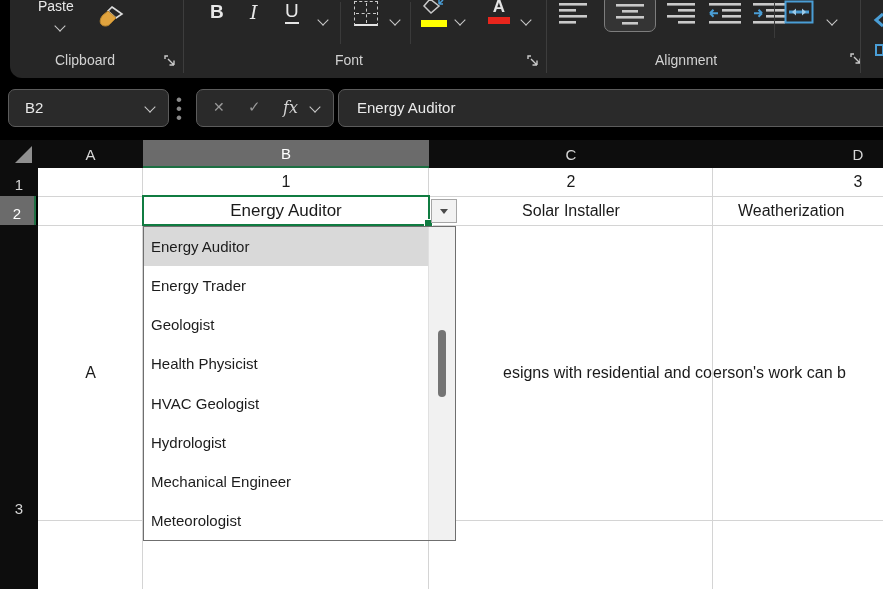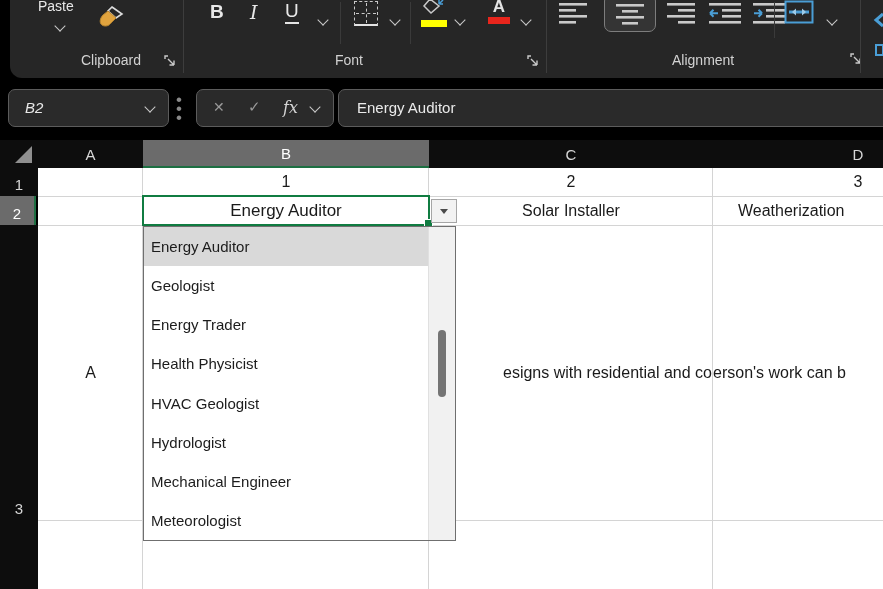--- a/index.html
+++ b/index.html
@@ -56,21 +56,21 @@
 <div class="abs ribbon">
 
   <div class="abs" style="left:28px;top:-2px;font-size:14px;color:#e8e8e8;"><span>Paste</span></div>
   <div class="abs" style="left:46px;top:16px;"><span class="chev"></span></div>
   <div class="abs ribbon-btn" style="left:86px;top:4px;">
     <svg width="30" height="32" viewBox="0 0 30 32">
       <path d="M16 3 L26 10 L20 14 L12 7 Z" fill="none" stroke="#dcdcdc" stroke-width="1.6"></path>
       <path d="M12 7 L20 14 L15 19 C13 22 9 23 6 21 C3 19 4 14 7 11 Z" fill="#e0a33e" stroke="#b5832f" stroke-width="1"></path>
     </svg>
   </div>
-  <div class="abs grp-label" style="left:45px;top:52px;margin-left:26px;">Clipboard</div>
+  <div class="abs grp-label" style="left:45px;top:52px;">Clipboard</div>
   <div class="abs launcher ribbon-btn" style="left:153px;top:54px;">
     <svg width="14" height="14" viewBox="0 0 14 14">
       <path d="M2 5 V2 H5" fill="none" stroke="#c9c9c9" stroke-width="1.4"></path>
       <path d="M5 5 L11 11 M11 11 V6.5 M11 11 H6.5" fill="none" stroke="#c9c9c9" stroke-width="1.4"></path>
     </svg>
   </div>
   <div class="abs vsep" style="left:173px;top:0;height:73px;"></div>
 
   <div class="abs icon-letter ribbon-btn" style="left:200px;top:-1px;"><span>B</span></div>
   <div class="abs icon-letter ribbon-btn" style="left:240px;top:-1px;font-style:italic;font-family:'DejaVu Serif',serif;font-weight:normal;"><span>I</span></div>
@@ -148,21 +148,21 @@
   </div>
   <div class="abs vsep-thin" style="left:764px;top:2px;height:36px;"></div>
   <div class="abs ribbon-btn" style="left:774px;top:0px;">
     <svg width="30" height="24" viewBox="0 0 30 24">
       <rect x="1.5" y="1.5" width="27" height="21" fill="none" stroke="#4a9ed6" stroke-width="2"></rect>
       <rect x="5" y="10.5" width="20" height="3" fill="#4a9ed6"></rect>
       <path d="M8 12 l4 -3.4 v6.8 Z M22 12 l-4 -3.4 v6.8 Z" fill="#9fcbe8"></path>
     </svg>
   </div>
   <div class="abs ribbon-btn" style="left:818px;top:10px;"><span class="chev"></span></div>
-  <div class="abs grp-label" style="left:645px;top:52px;margin-left:17px;">Alignment</div>
+  <div class="abs grp-label" style="left:645px;top:52px;">Alignment</div>
   <div class="abs launcher ribbon-btn" style="left:839px;top:52px;">
     <svg width="14" height="14" viewBox="0 0 14 14">
       <path d="M2 5 V2 H5" fill="none" stroke="#c9c9c9" stroke-width="1.4"></path>
       <path d="M5 5 L11 11 M11 11 V6.5 M11 11 H6.5" fill="none" stroke="#c9c9c9" stroke-width="1.4"></path>
     </svg>
   </div>
   <div class="abs vsep" style="left:850px;top:0;height:73px;"></div>
 
   <div class="abs" style="left:862px;top:12px;">
     <svg width="11" height="16" viewBox="0 0 11 16">
@@ -170,21 +170,21 @@
       </svg>
   </div>
   <div class="abs" style="left:864px;top:42px;">
     <svg width="9" height="12" viewBox="0 0 9 12">
         <rect x="2" y="1" width="7" height="10" fill="none" stroke="#4a9ed6" stroke-width="2"></rect>
       </svg>
   </div>
 </div>
 
 <div class="abs fbox" style="left:8px;top:89px;width:159px;height:36px;">
-  <span class="abs" style="left:16px;top:9px;font-style:italic;">B2</span>
+  <span class="abs" style="left:16px;top:9px;">B2</span>
   <span class="chev abs" style="right:14px;top:13px;"></span>
 </div>
 <div class="abs" style="left:176px;top:95px;color:#8a8a8a;font-size:17px;line-height:9px;">•<br>•<br>•</div>
 <div class="abs fbox" style="left:196px;top:89px;width:136px;height:36px;">
   <span class="abs dim" style="left:16px;top:9px;font-size:14px;">✕</span>
   <span class="abs dim" style="left:51px;top:8px;font-size:15px;">✓</span>
   <span class="abs fx-glyph" style="left:86px;top:8px;">fx</span>
   <span class="chev abs" style="left:114px;top:13px;"></span>
 </div>
 <div class="abs fbox" style="left:338px;top:89px;width:560px;height:36px;">
@@ -259,22 +259,22 @@
 
 <div class="abs" style="left:142px;top:195px;width:284px;height:27px;border:2px solid #107C41;z-index:5;"></div>
 <div class="abs" style="left:424px;top:219px;width:7px;height:7px;background:#107C41;border:1px solid #fff;z-index:6;"></div>
 <div class="abs" style="left:431px;top:199px;width:24px;height:22px;background:#f2f2f2;border:1px solid #a6a6a6;z-index:6;display:flex;align-items:center;justify-content:center;">
   <div class="tri-down"></div>
 </div>
 
 <div class="abs dd" style="left:143px;top:226px;width:311px;height:313px;">
   <div class="dd-list">
     <div class="dd-item sel">Energy Auditor</div>
+    <div class="dd-item">Energy Trader</div>
     <div class="dd-item">Geologist</div>
-    <div class="dd-item">Energy Trader</div>
     <div class="dd-item">Health Physicist</div>
     <div class="dd-item">HVAC Geologist</div>
     <div class="dd-item">Hydrologist</div>
     <div class="dd-item">Mechanical Engineer</div>
     <div class="dd-item">Meteorologist</div>
   </div>
   <div class="dd-track">
     <div class="dd-thumb"></div>
   </div>
 </div>

